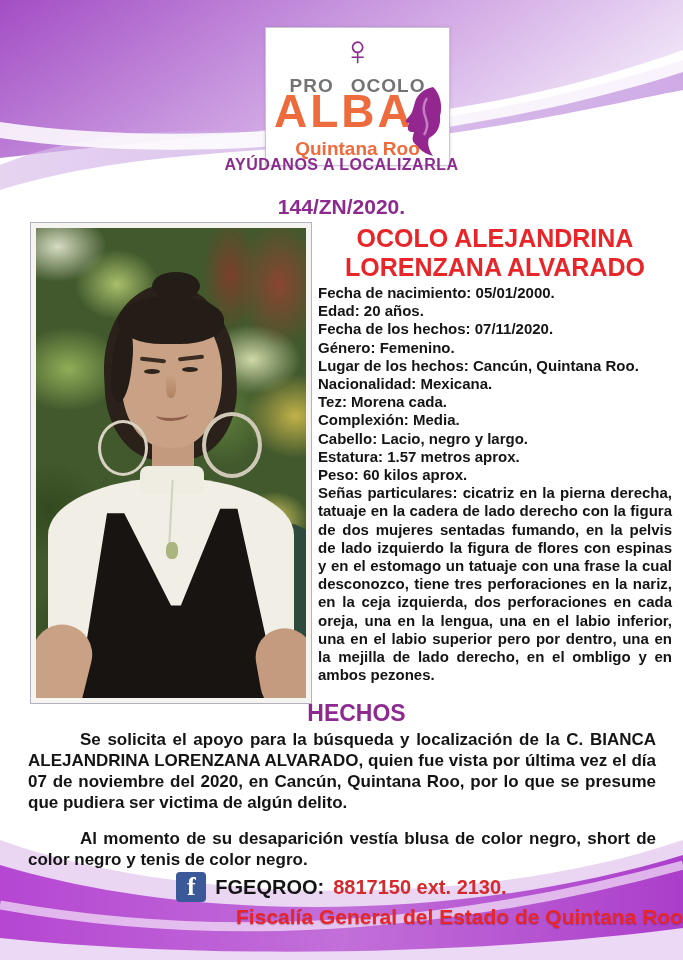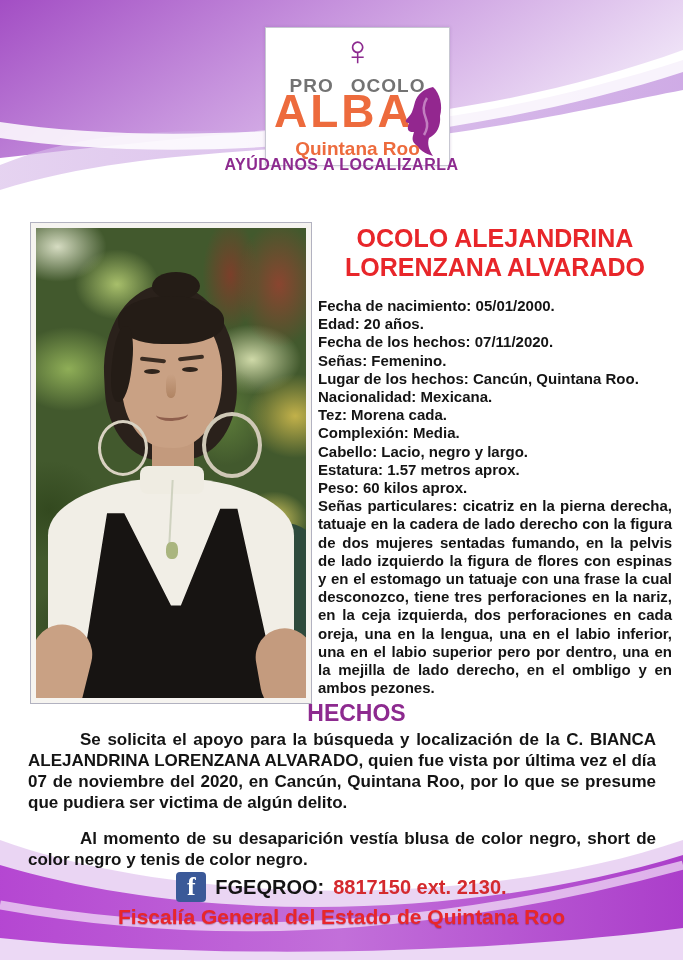--- a/index.html
+++ b/index.html
@@ -88,34 +88,34 @@
   .p-browL{left:104px;top:130px;width:26px;height:4px;border-radius:2px;background:#3a2c22;transform:rotate(6deg);}
   .p-browR{left:142px;top:128px;width:26px;height:4px;border-radius:2px;background:#3a2c22;transform:rotate(-6deg);}
   .p-eyeL{left:108px;top:141px;width:16px;height:5px;border-radius:50%;background:#2f241c;}
   .p-eyeR{left:146px;top:139px;width:16px;height:5px;border-radius:50%;background:#2f241c;}
   .p-nose{left:130px;top:146px;width:10px;height:24px;border-radius:40%;background:linear-gradient(to bottom,rgba(176,132,99,0),#b08463);}
   .p-mouth{left:120px;top:180px;width:32px;height:10px;border-radius:0 0 50% 50%;border-bottom:3px solid #8f5f4d;transform:rotate(-2deg);}
 
   
   .right-col{position:absolute;left:318px;top:224px;width:354px;}
   .victim-name{color:#e8262a;font-weight:bold;font-size:25px;line-height:29px;text-align:center;}
-  .details{margin-top:15px;color:#141414;font-weight:bold;font-size:15px;line-height:18.2px;}
+  .details{margin-top:2px;color:#141414;font-weight:bold;font-size:15px;line-height:18.2px;}
   .senas{margin-top:0;color:#141414;font-weight:bold;font-size:15px;line-height:18.2px;text-align:justify;}
 
   
   .hechos-title{position:absolute;top:700px;width:100%;text-align:center;color:#8d2a8f;font-weight:bold;font-size:23px;padding-left:15px;}
   .hechos-p1{position:absolute;left:28px;top:729px;width:628px;color:#141414;font-weight:bold;font-size:17px;line-height:21px;text-align:justify;text-indent:52px;}
   .hechos-p2{position:absolute;left:28px;top:828px;width:628px;color:#141414;font-weight:bold;font-size:17px;line-height:21px;text-align:justify;text-indent:52px;}
 
   
   .fb-row{position:absolute;top:872px;width:100%;display:flex;align-items:center;justify-content:center;gap:9px;}
   .fb-icon{width:30px;height:30px;border-radius:4px;background:#3b5998;color:#fff;font-weight:bold;font-size:26px;line-height:30px;text-align:center;font-family:"Liberation Serif",serif;}
   .fb-label{color:#141414;font-weight:bold;font-size:20px;}
   .fb-phone{color:#d42a2e;font-weight:bold;font-size:20px;}
-  .footer-org{position:absolute;top:905px;width:100%;text-align:center;color:#e8262a;font-weight:bold;font-size:21px;text-shadow:0 1px 1px rgba(90,20,60,.35);}
+  .footer-org{position:absolute;top:905px;width:100%;text-align:right;color:#e8262a;font-weight:bold;font-size:21px;text-shadow:0 1px 1px rgba(90,20,60,.35);}
 </style>
 </head>
 <body>
 
 <div class="poster">
 
   <svg class="band top" width="683" height="215" viewBox="0 0 683 215" preserveAspectRatio="none">
     <defs>
       <linearGradient id="tg1" x1="0" y1="0" x2="1" y2="0.35">
         <stop offset="0" stop-color="#a34ec4"></stop>
@@ -151,20 +151,21 @@
     <div class="protocolo"><span>PRO</span><span class="gap"></span><span>OCOLO</span></div>
     <div class="alba">ALBA</div>
     <svg class="silhouette" width="50" height="72" viewBox="0 0 50 72">
       <path d="M40,1 C30,3 24,9 22,16 C21,20 20,23 19,26 C18,29 15,31 13,34 C12,36 14,37 16,37 C15,40 14,43 16,45 C17,46 19,46 21,46 C20,50 18,54 22,58 C26,63 32,68 40,70 C36,64 34,58 36,52 C44,48 48,40 47,30 C50,20 47,7 40,1 Z" fill="#93278f"></path>
       <path d="M34,12 C30,18 30,26 33,33 C35,38 34,44 31,49" stroke="#c27fc0" stroke-width="2.5" fill="none"></path>
     </svg>
     <div class="quintana">Quintana Roo</div>
   </div>
 
   <div class="help-line">AYÚDANOS A LOCALIZARLA</div>
+  <div class="case-number">144/ZN/2020.</div>
 
   <div class="photo">
     <div class="photo-img">
       <div class="p-chair"></div>
       <div class="p-hairback"></div>
       <div class="p-bun"></div>
       <div class="p-neck"></div>
       <div class="p-shirt"></div>
       <div class="p-collar"></div>
       <div class="p-dress"></div>
@@ -188,21 +189,21 @@
 
   <div class="right-col">
     <div class="victim-name">
       <div>OCOLO ALEJANDRINA</div>
       <div>LORENZANA ALVARADO</div>
     </div>
     <div class="details">
       <div>Fecha de nacimiento: 05/01/2000.</div>
       <div>Edad: 20 años.</div>
       <div>Fecha de los hechos: 07/11/2020.</div>
-      <div>Señas: Femenino.</div>
+      <div>Género: Femenino.</div>
       <div>Lugar de los hechos: Cancún,  Quintana  Roo.</div>
       <div>Nacionalidad: Mexicana.</div>
       <div>Tez: Morena cada.</div>
       <div>Complexión: Media.</div>
       <div>Cabello: Lacio, negro y largo.</div>
       <div>Estatura: 1.57 metros aprox.</div>
       <div>Peso: 60 kilos aprox.</div>
     </div>
     <div class="senas">Señas particulares: cicatriz en la pierna derecha, tatuaje en la cadera de lado derecho con la figura de dos mujeres sentadas fumando, en la pelvis de lado izquierdo la figura de flores con espinas y en el estomago un tatuaje con una frase la cual desconozco, tiene tres perforaciones en la nariz, en la ceja izquierda, dos perforaciones en cada oreja, una en la lengua, una en el labio inferior, una en el labio superior pero por dentro, una en la mejilla de lado derecho, en el ombligo y en ambos pezones.</div>
   </div>

